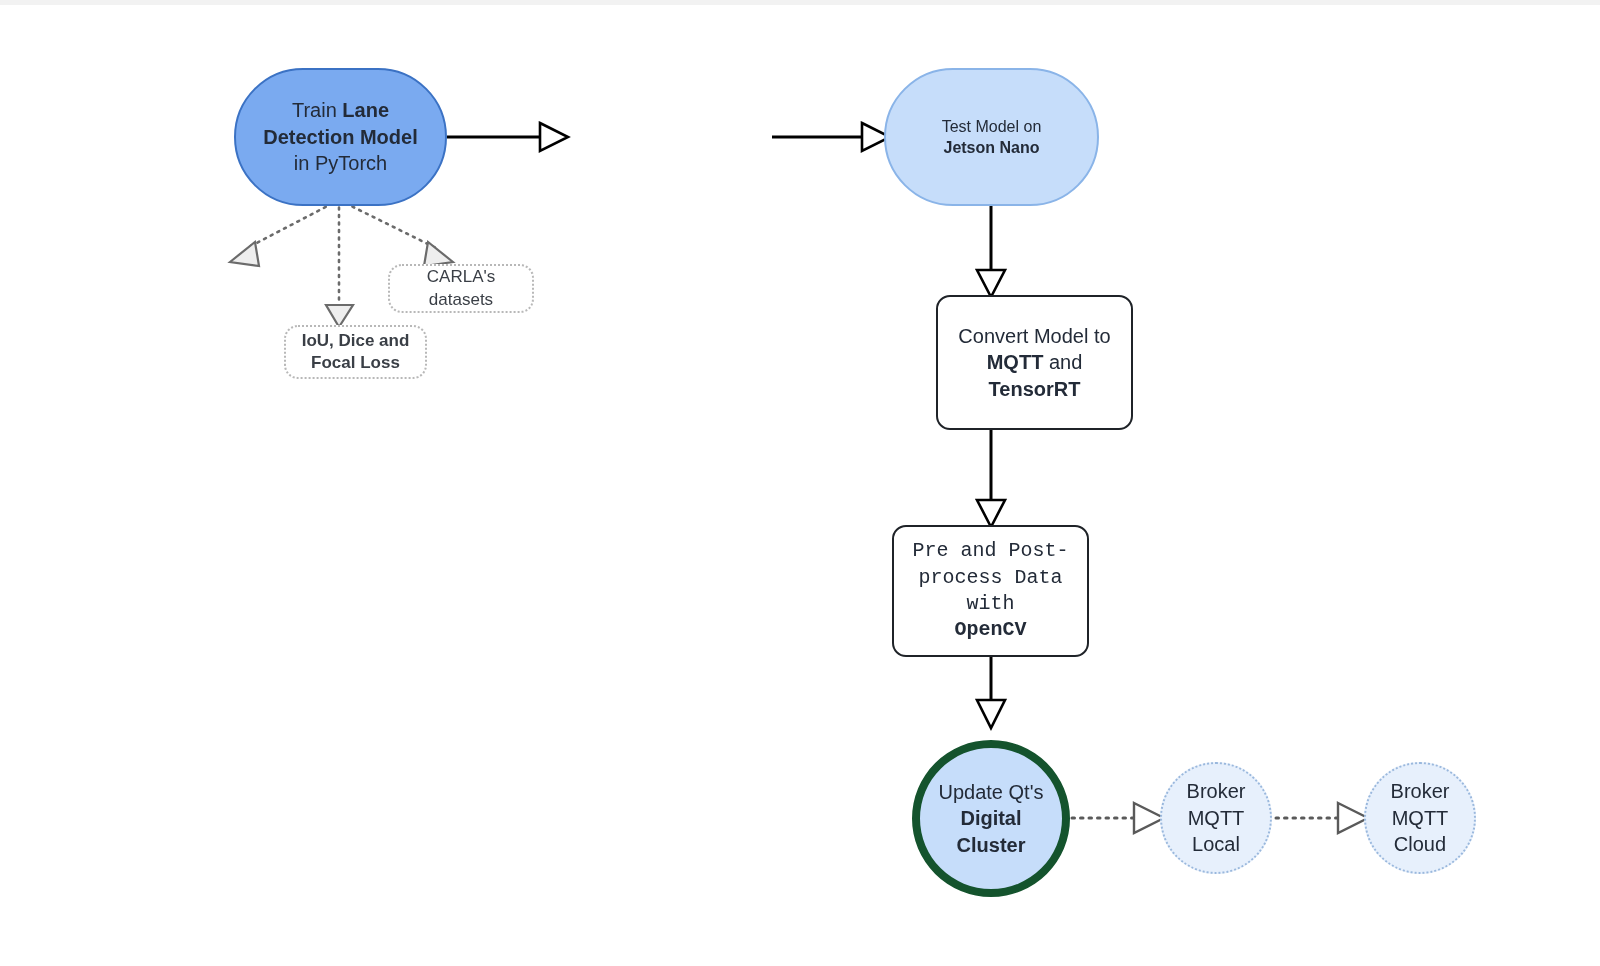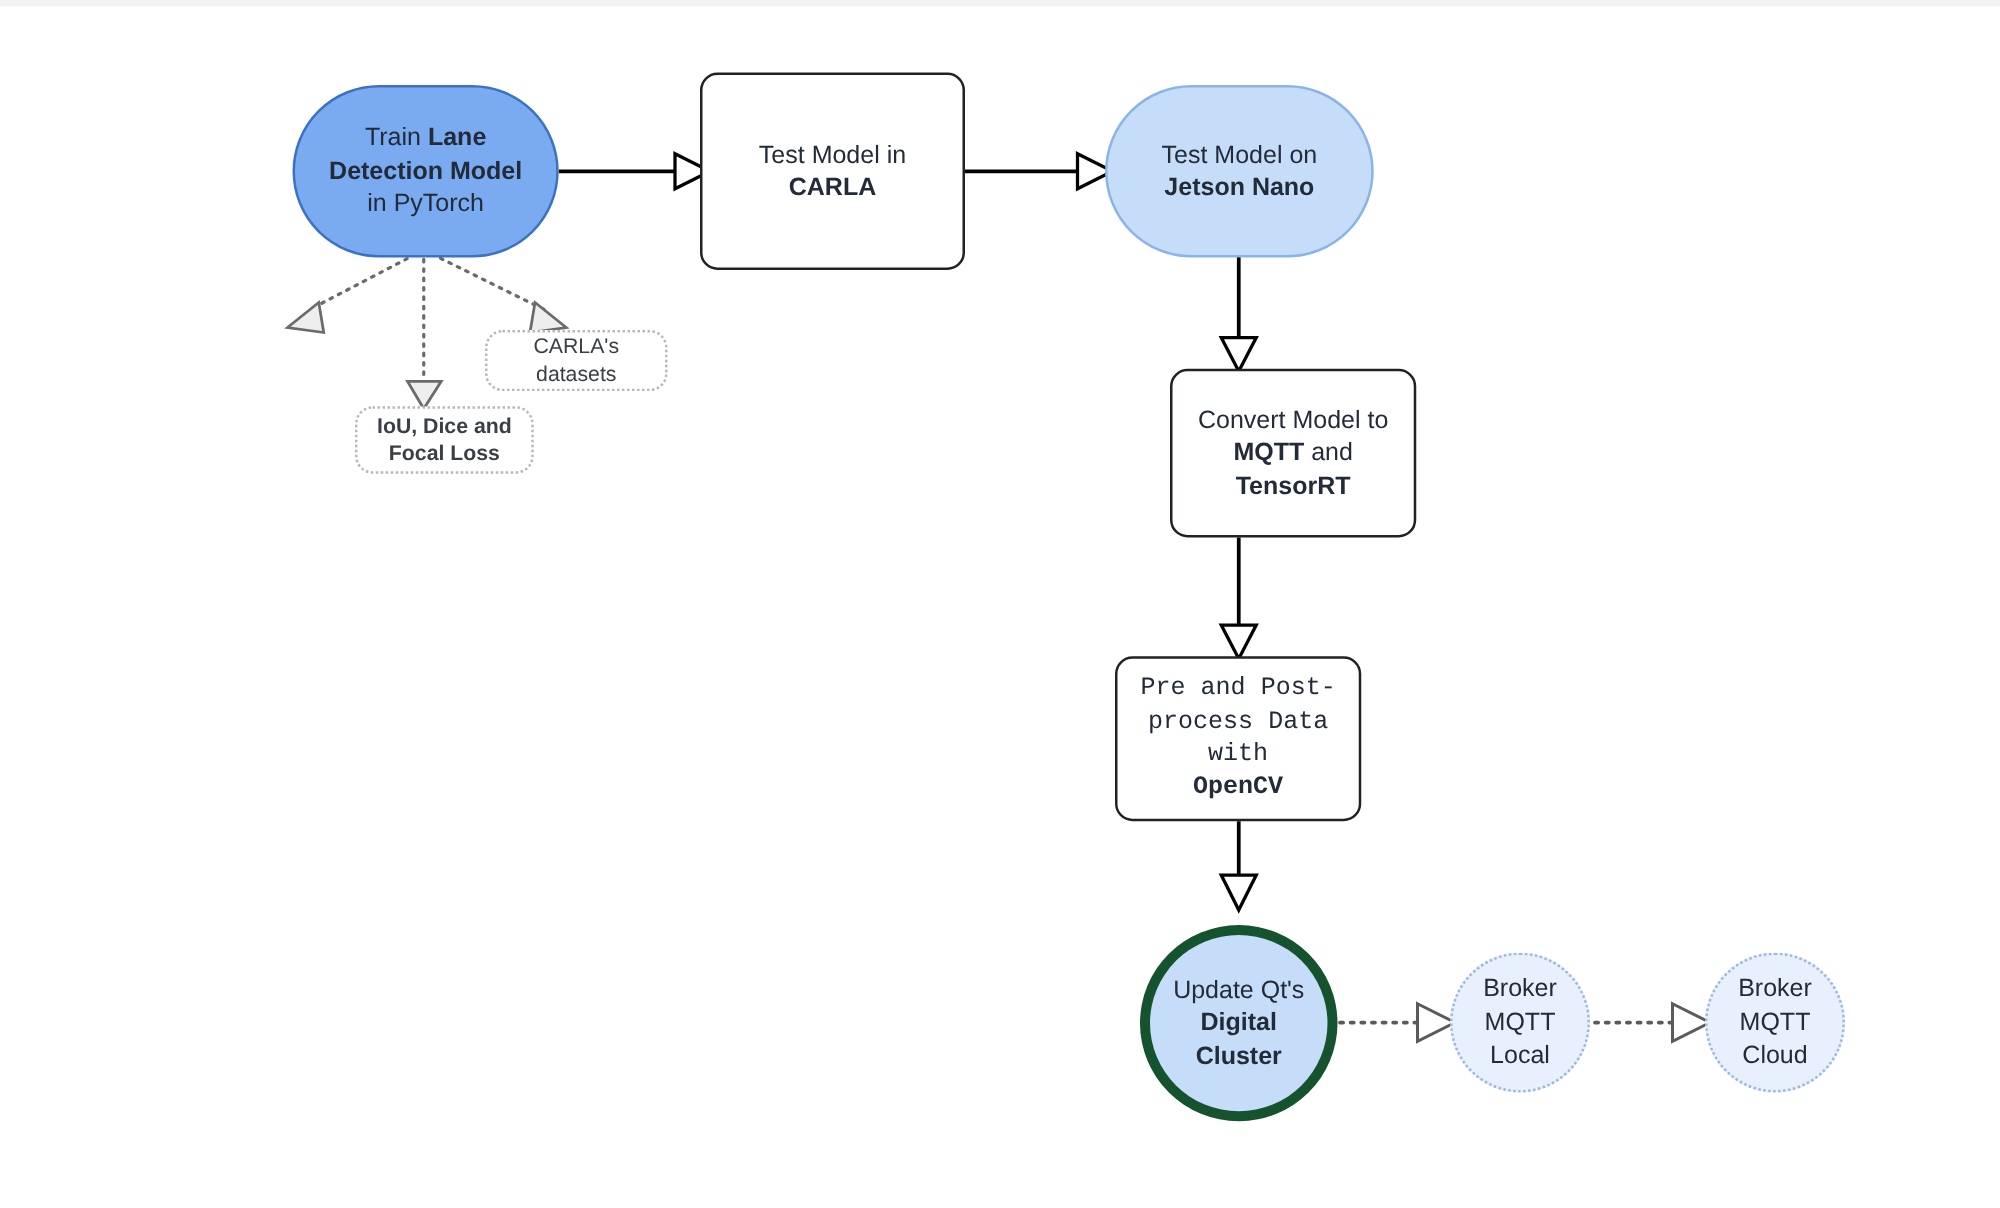--- a/index.html
+++ b/index.html
@@ -47,21 +47,21 @@
     background: #7aaaf0;
     border: 2px solid #3b72c4;
     border-radius: 90px;
     font-size: 20px;
   }
   
   .n-stadium-light {
     background: #c6ddfa;
     border: 2px solid #8ab4e8;
     border-radius: 90px;
-    font-size: 20px;
+    font-size: 16px;
   }
   
   .n-rect {
     background: #ffffff;
     border: 2.4px solid #1f2328;
     border-radius: 14px;
     font-size: 20px;
   }
   
   .n-circle-strong {
@@ -143,23 +143,20 @@
       <line x1="339" y1="200" x2="436" y2="248" stroke="#6b6b6b" stroke-width="2.6" stroke-dasharray="2 5.5" stroke-linecap="round"></line>
       <polygon points="453,262 428,242 424,266" fill="#eeeeee" stroke="#6b6b6b" stroke-width="2.2" stroke-linejoin="miter"></polygon>
     </g>
 
   </svg>
 
   <div class="node n-stadium-strong" style="left:234px; top:68px; width:213px; height:138px;">
     <span class="txt"><span>Train </span><b>Lane</b><br><b>Detection Model</b><br><span>in PyTorch</span></span>
   </div>
 
-  <div class="node n-rect" style="left:560px; top:58px; width:212px; height:158px;">
-    <span class="txt"><span>Test Model in</span><br><b>CARLA</b></span>
-  </div>
 
   <div class="node n-stadium-light" style="left:884px; top:68px; width:215px; height:138px;">
     <span class="txt"><span>Test Model on</span><br><b>Jetson Nano</b></span>
   </div>
 
   <div class="node n-rect" style="left:892px; top:295px; width:197px; height:135px;margin-left:44px;">
     <span class="txt"><span>Convert Model to</span><br><b>MQTT</b><span> and</span><br><b>TensorRT</b></span>
   </div>
 
   <div class="node n-rect" style="left:892px; top:525px; width:197px; height:132px;font-family:Liberation Mono, monospace;">

